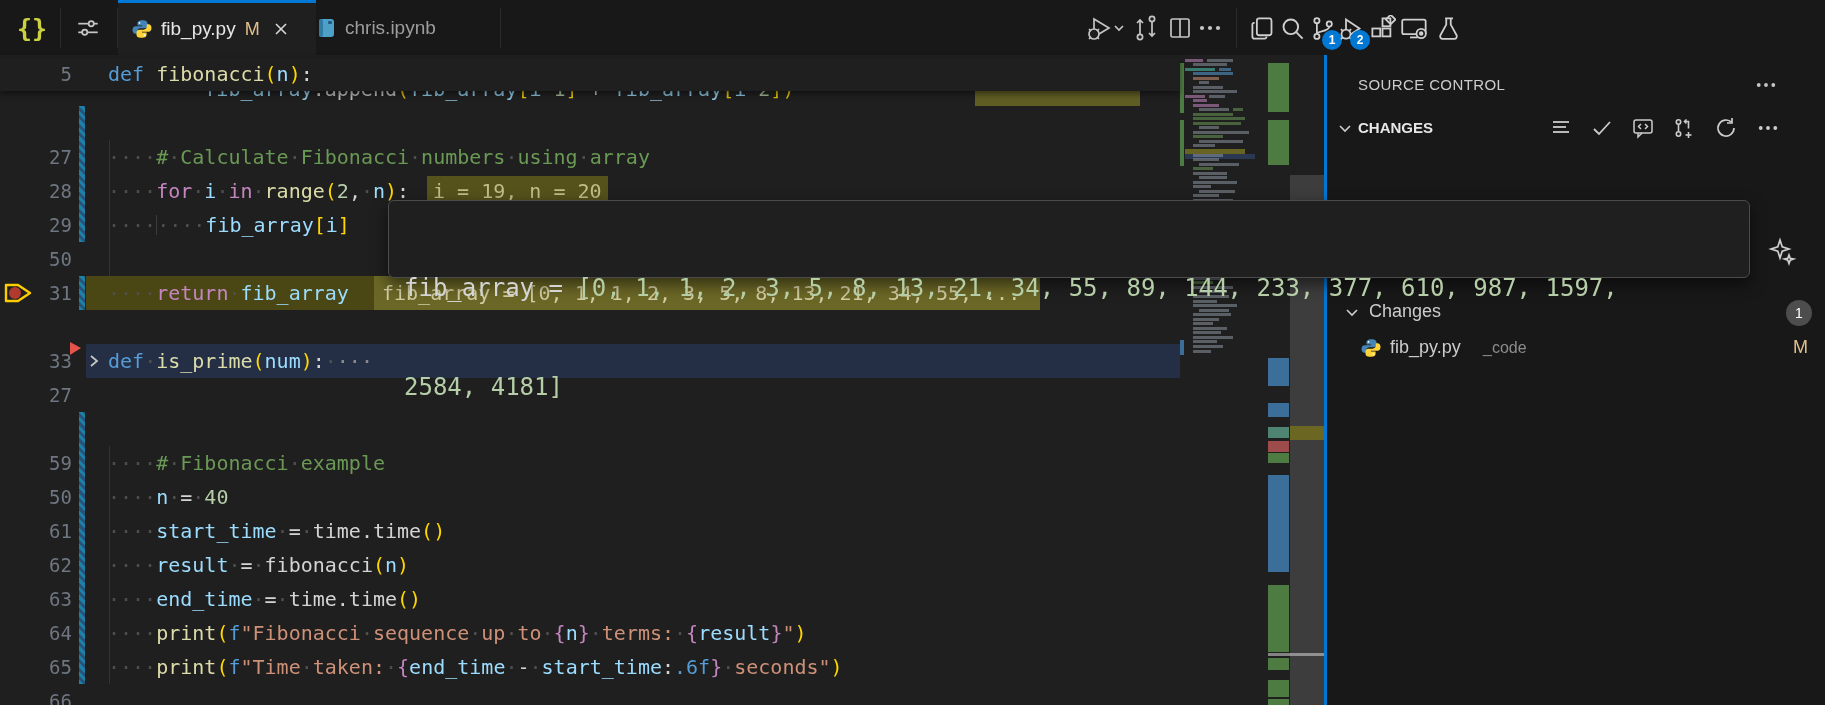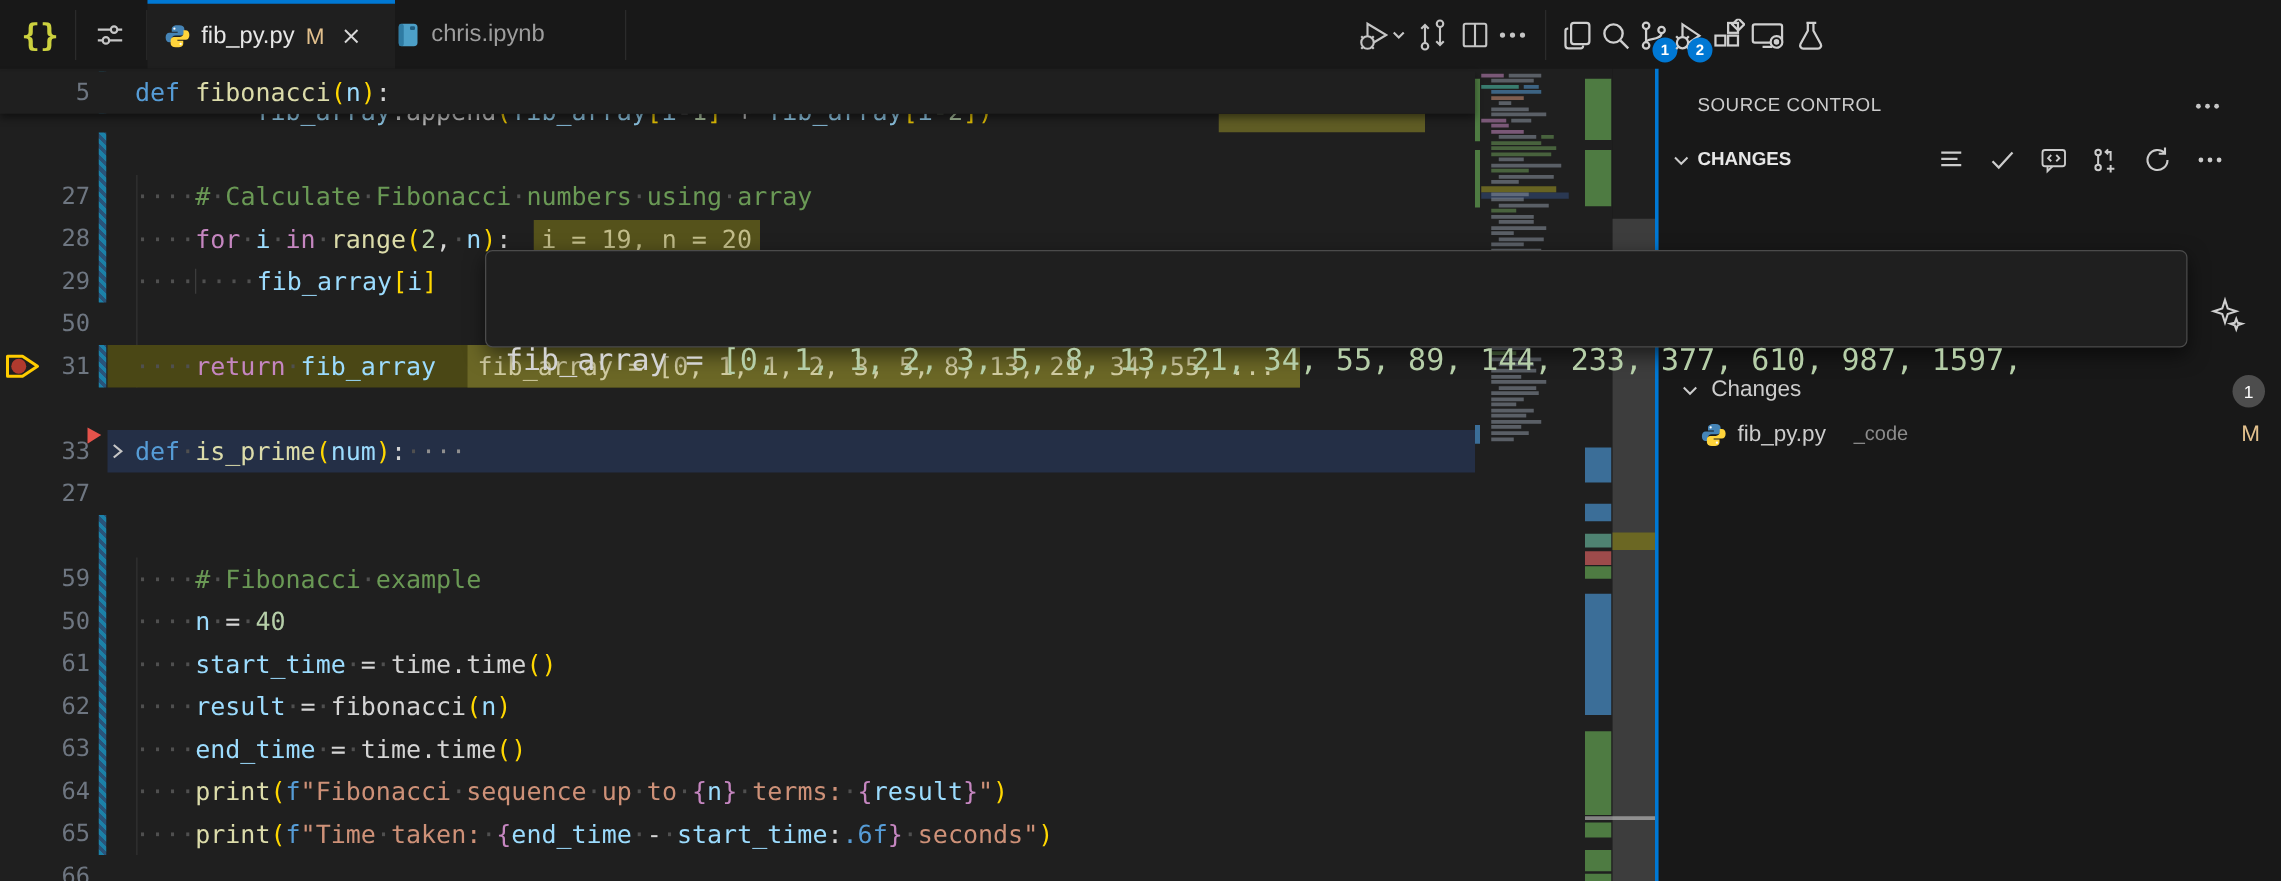--- a/index.html
+++ b/index.html
@@ -407,15 +407,16 @@
           </svg>
       </span>
       <span class="abs" style="left:63px;top:5px;font-size:18px;color:#cccccc;">fib_py.py</span>
       <span class="abs" style="left:156px;top:7px;font-size:16px;color:#8c8c8c;">_code</span>
       <span class="abs" style="left:466px;top:5px;font-size:18px;color:#e2c08d;">M</span>
     </div>
   </div>
 
   <div id="tooltip">
     <div id="tt1"><span style="color: rgb(212, 212, 212);">fib_array = </span><span style="color: rgb(181, 206, 168);">[0, 1, 1, 2, 3, 5, 8, 13, 21, 34, 55, 89, 144, 233, 377, 610, 987, 1597,</span></div>
+    <div id="tt2"><span style="color: rgb(181, 206, 168);">2584, 4181]</span></div>
   </div>
 
 </div>
 
 </body></html>

